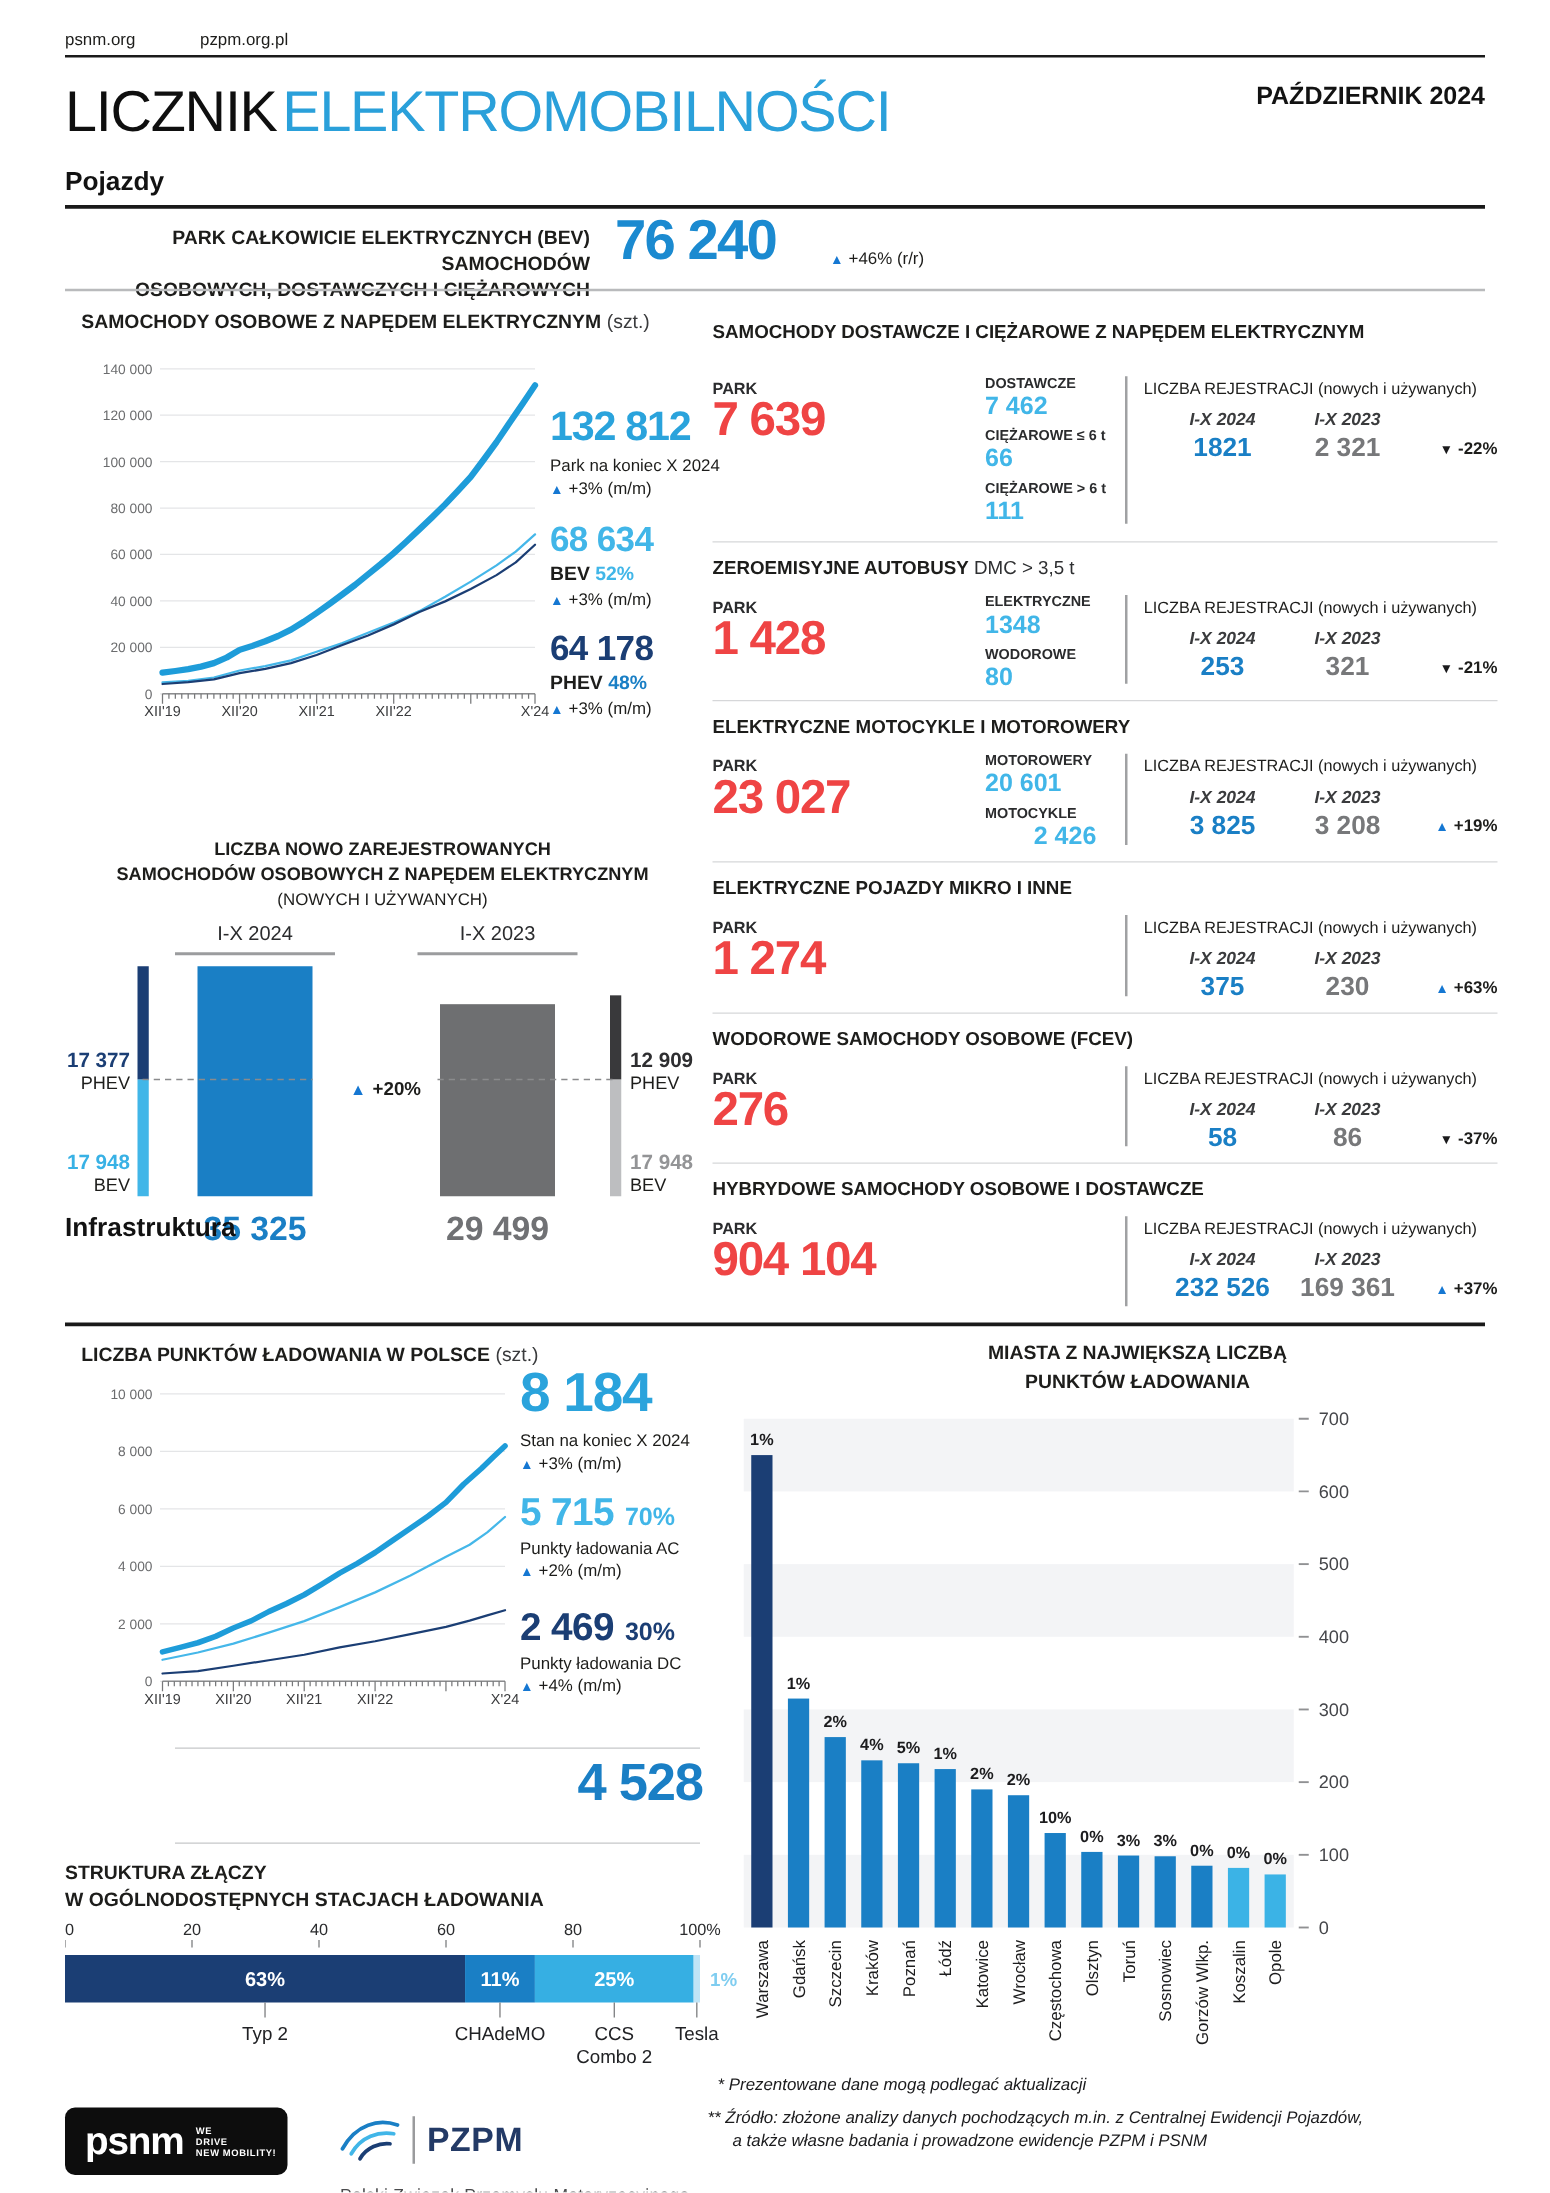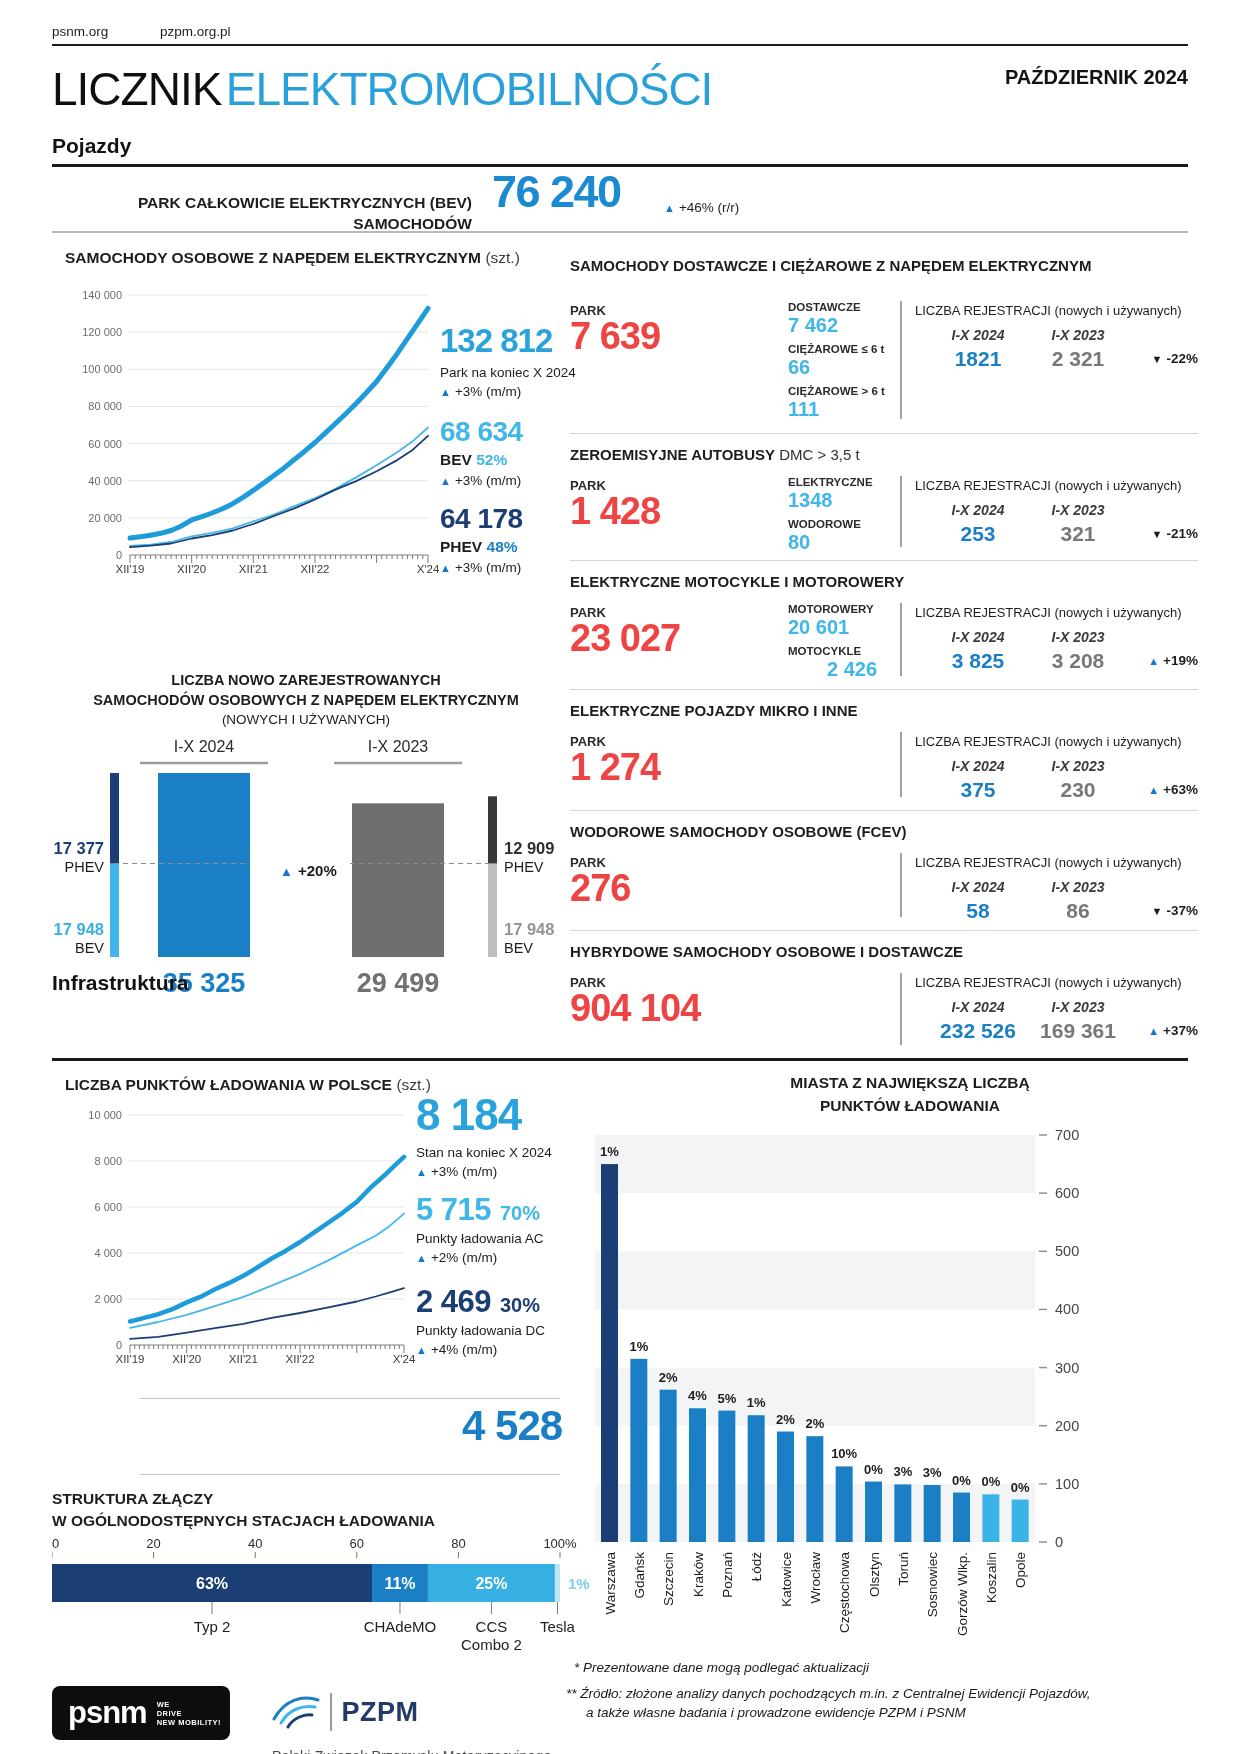--- a/index.html
+++ b/index.html
@@ -72,22 +72,23 @@
 
   <div class="abs nw" style="left:52px;top:62px">
     <span class="title-black">LICZNIK</span>
     <span class="title-blue">ELEKTROMOBILNOŚCI</span>
   </div>
   <div class="abs date" style="right:52px;top:66px">PAŹDZIERNIK 2024</div>
 
   <div class="abs section-h" style="left:52px;top:134px">Pojazdy</div>
   <div class="abs rule-black" style="left:52px;top:164px;width:1136px"></div>
 
-  <div class="abs stat-label" style="left:52px;top:192px;width:420px">
+  <div class="abs stat-label" style="left:52px;top:180px;width:420px">
     <div>PARK CAŁKOWICIE ELEKTRYCZNYCH (BEV) SAMOCHODÓW</div>
+    <div>OSOBOWYCH, DOSTAWCZYCH I CIĘŻAROWYCH</div>
   </div>
   <div class="abs huge-blue" style="left:492px;top:166px">76 240</div>
   <div class="abs nw" style="left:664px;top:198px">
     <span class="arrow-up">▲</span><span class="delta-txt">+46% (r/r)</span>
   </div>
   <div class="abs rule-gray" style="left:52px;top:231px;width:1136px"></div>
 
   <div class="abs nw" style="left:65px;top:249px">
     <span class="chart-title">SAMOCHODY OSOBOWE Z NAPĘDEM ELEKTRYCZNYM</span>
     <span class="chart-suffix" style="font-size:15.5px">(szt.)</span>

